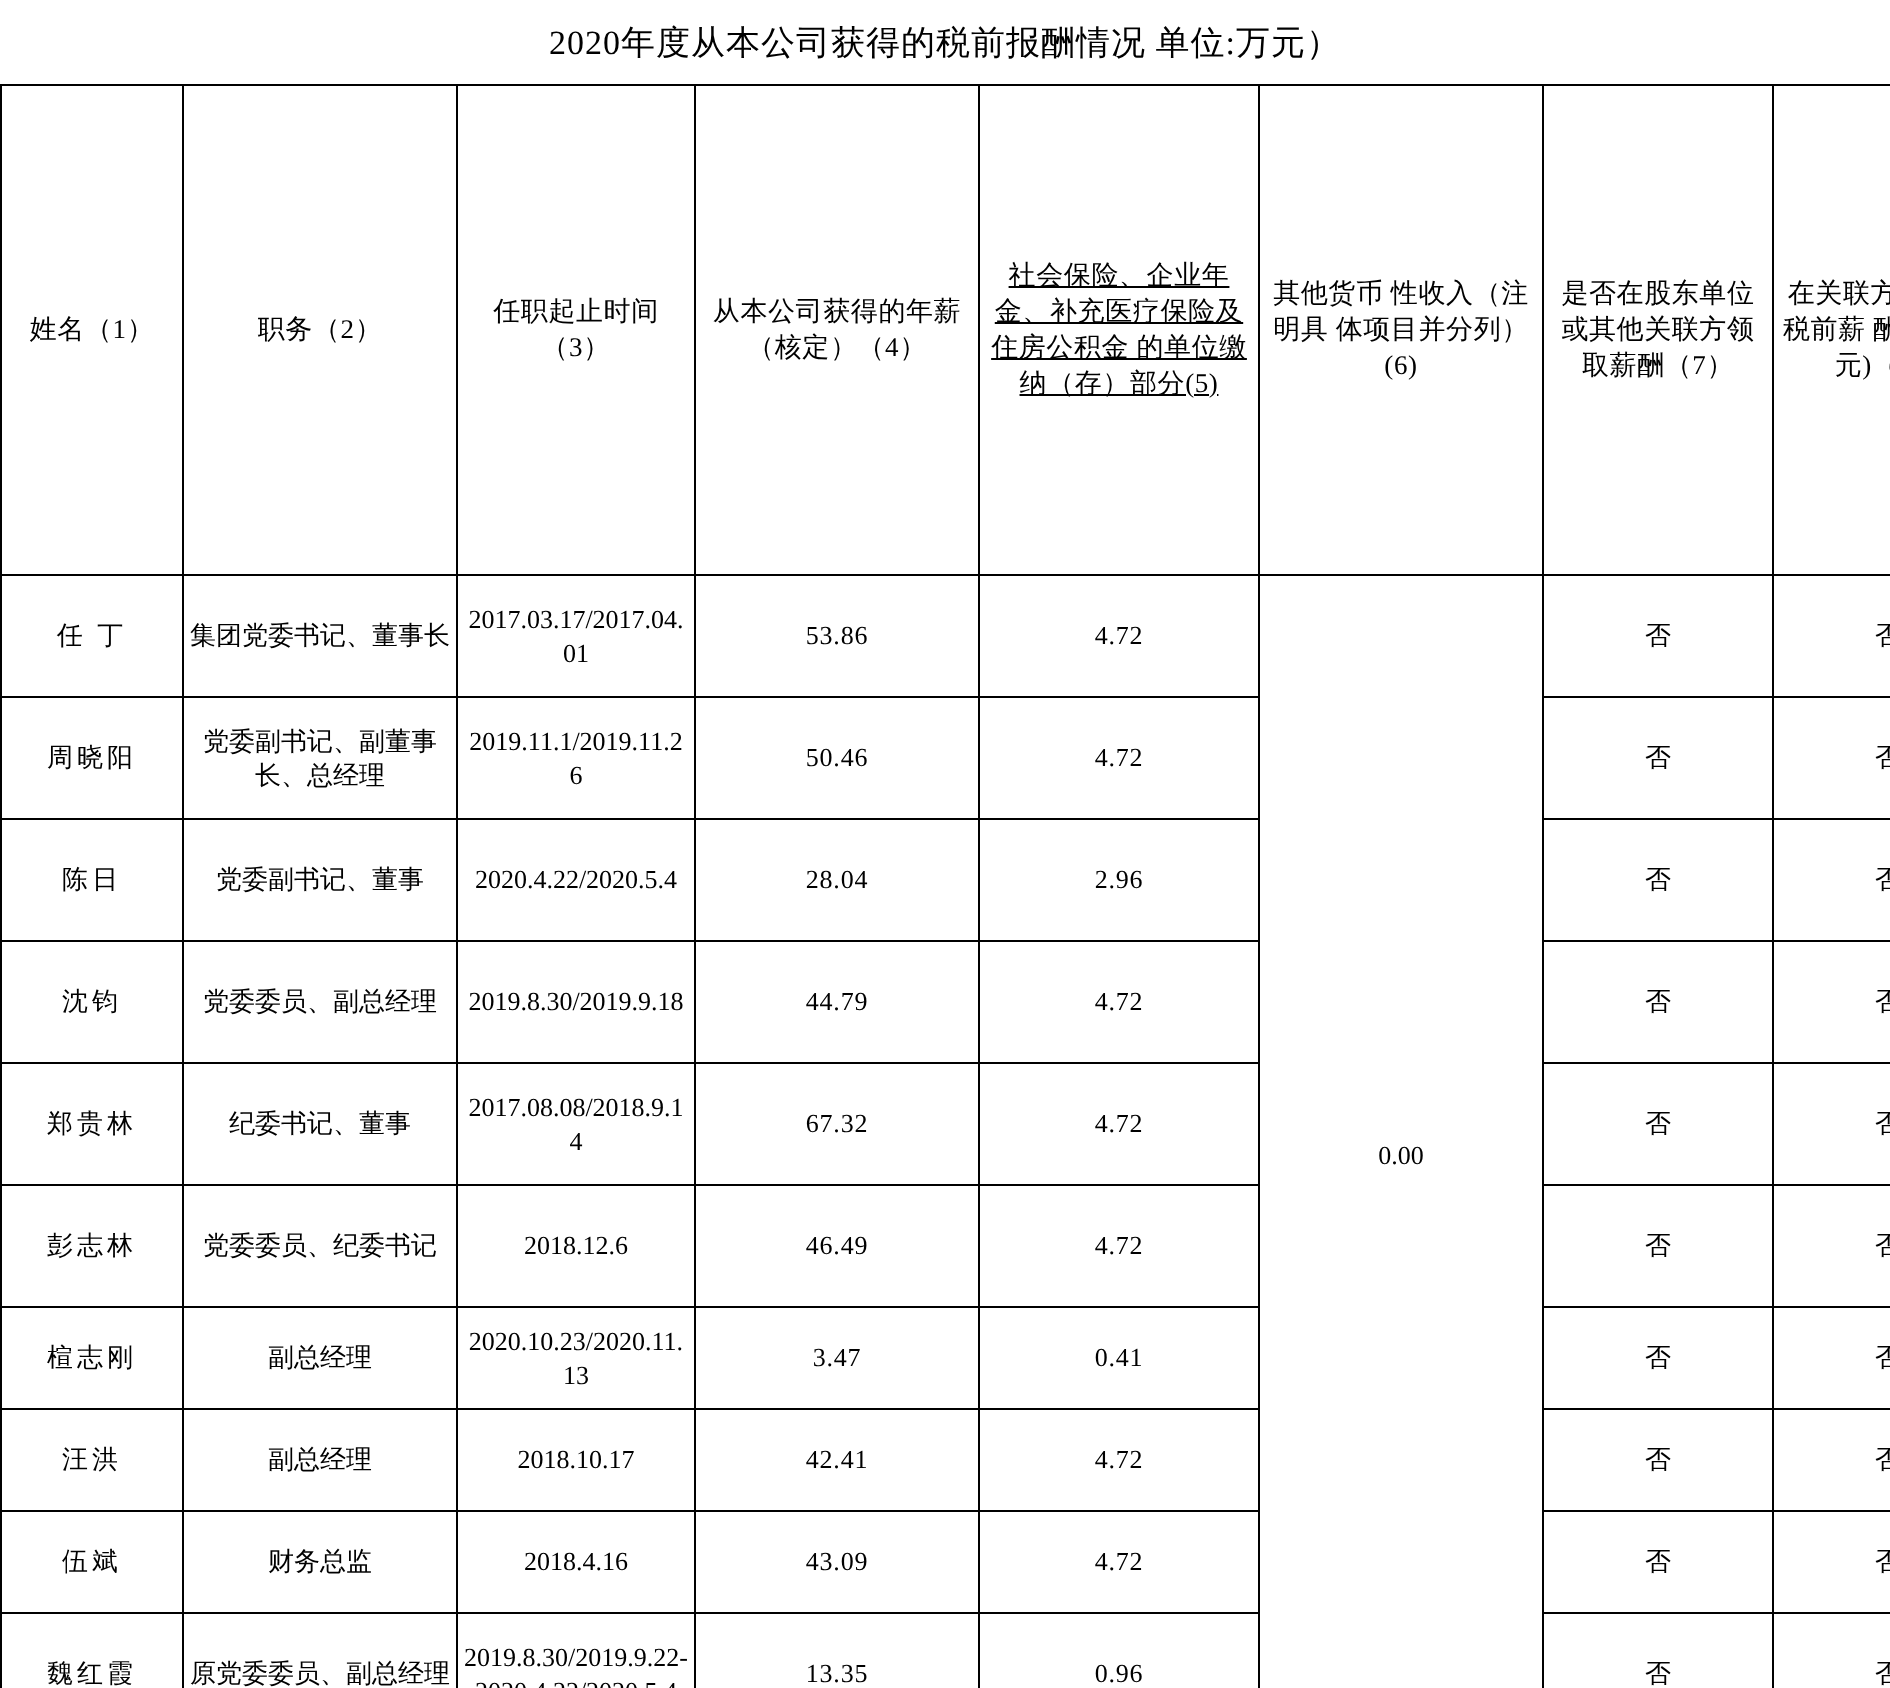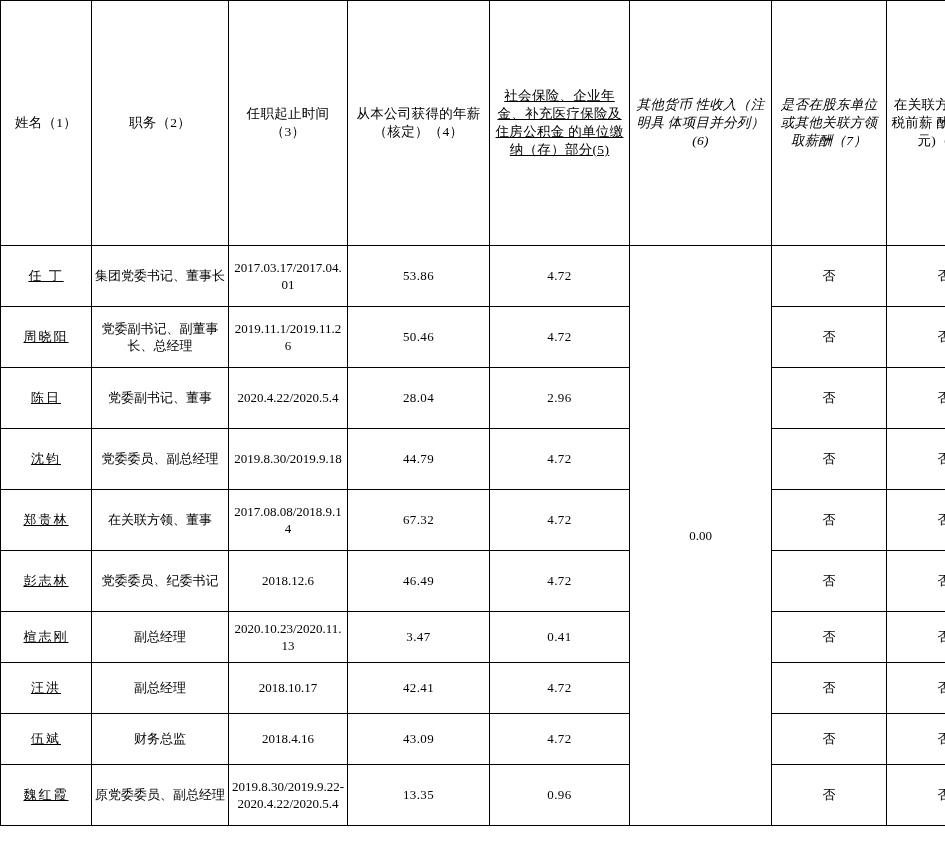--- a/index.html
+++ b/index.html
@@ -49,27 +49,26 @@
   table.salary-table thead td {
     height: 240px;
     font-size: 13.5px;
     letter-spacing: 0.3px;
   }
   .c0 { width: 84px; margin-left: 43px; }
   .c1 { width: 130px; }
   .c2 { width: 112px; }
   .c3 { width: 135px; }
   .c4 { width: 133px; text-decoration: underline; }
-  .c5 { width: 135px; font-style: italic; }
-  .c6 { width: 108px; font-style: italic; }
+  .c5 { width: 135px; }
+  .c6 { width: 108px; }
   .c7 { width: 108px; }
 
   .name-cell {
     letter-spacing: 2px;
-    text-decoration: underline;
   }
   .num-cell {
     font-size: 14px;
     letter-spacing: 0.4px;
   }
   .date-cell {
     font-size: 12.5px;
     letter-spacing: 0;
     line-height: 1.25;
   }
@@ -89,20 +88,21 @@
   }
   tr.data-row.tall td {
     height: 56px;
   }
 </style>
 </head>
 <body>
 
 <div class="page">
 
+  <div class="doc-title">2020年度从本公司获得的税前报酬情况  单位:万元）</div>
 
   <table class="salary-table">
     <thead>
       <tr>
         <td class="c0">姓名（1）</td>
         <td class="c1">职务（2）</td>
         <td class="c2">任职起止时间（3）</td>
         <td class="c3">从本公司获得的年薪（核定）（4）</td>
         <td class="c4">社会保险、企业年金、补充医疗保险及 住房公积金 的单位缴纳（存）部分(5)</td>
         <td class="c5">其他货币 性收入（注明具 体项目并分列）(6)</td>
@@ -148,21 +148,21 @@
         <td class="role-cell">党委委员、副总经理</td>
         <td class="date-cell">2019.8.30/2019.9.18</td>
         <td class="num-cell">44.79</td>
         <td class="num-cell">4.72</td>
         <td class="yes-no">否</td>
         <td class="yes-no">否</td>
       </tr>
 
       <tr class="data-row tall">
         <td class="name-cell">郑贵林</td>
-        <td class="role-cell">在关联方领、董事</td>
+        <td class="role-cell">纪委书记、董事</td>
         <td class="date-cell">2017.08.08/2018.9.14</td>
         <td class="num-cell">67.32</td>
         <td class="num-cell">4.72</td>
         <td class="yes-no">否</td>
         <td class="yes-no">否</td>
       </tr>
 
       <tr class="data-row tall">
         <td class="name-cell">彭志林</td>
         <td class="role-cell">党委委员、纪委书记</td>

